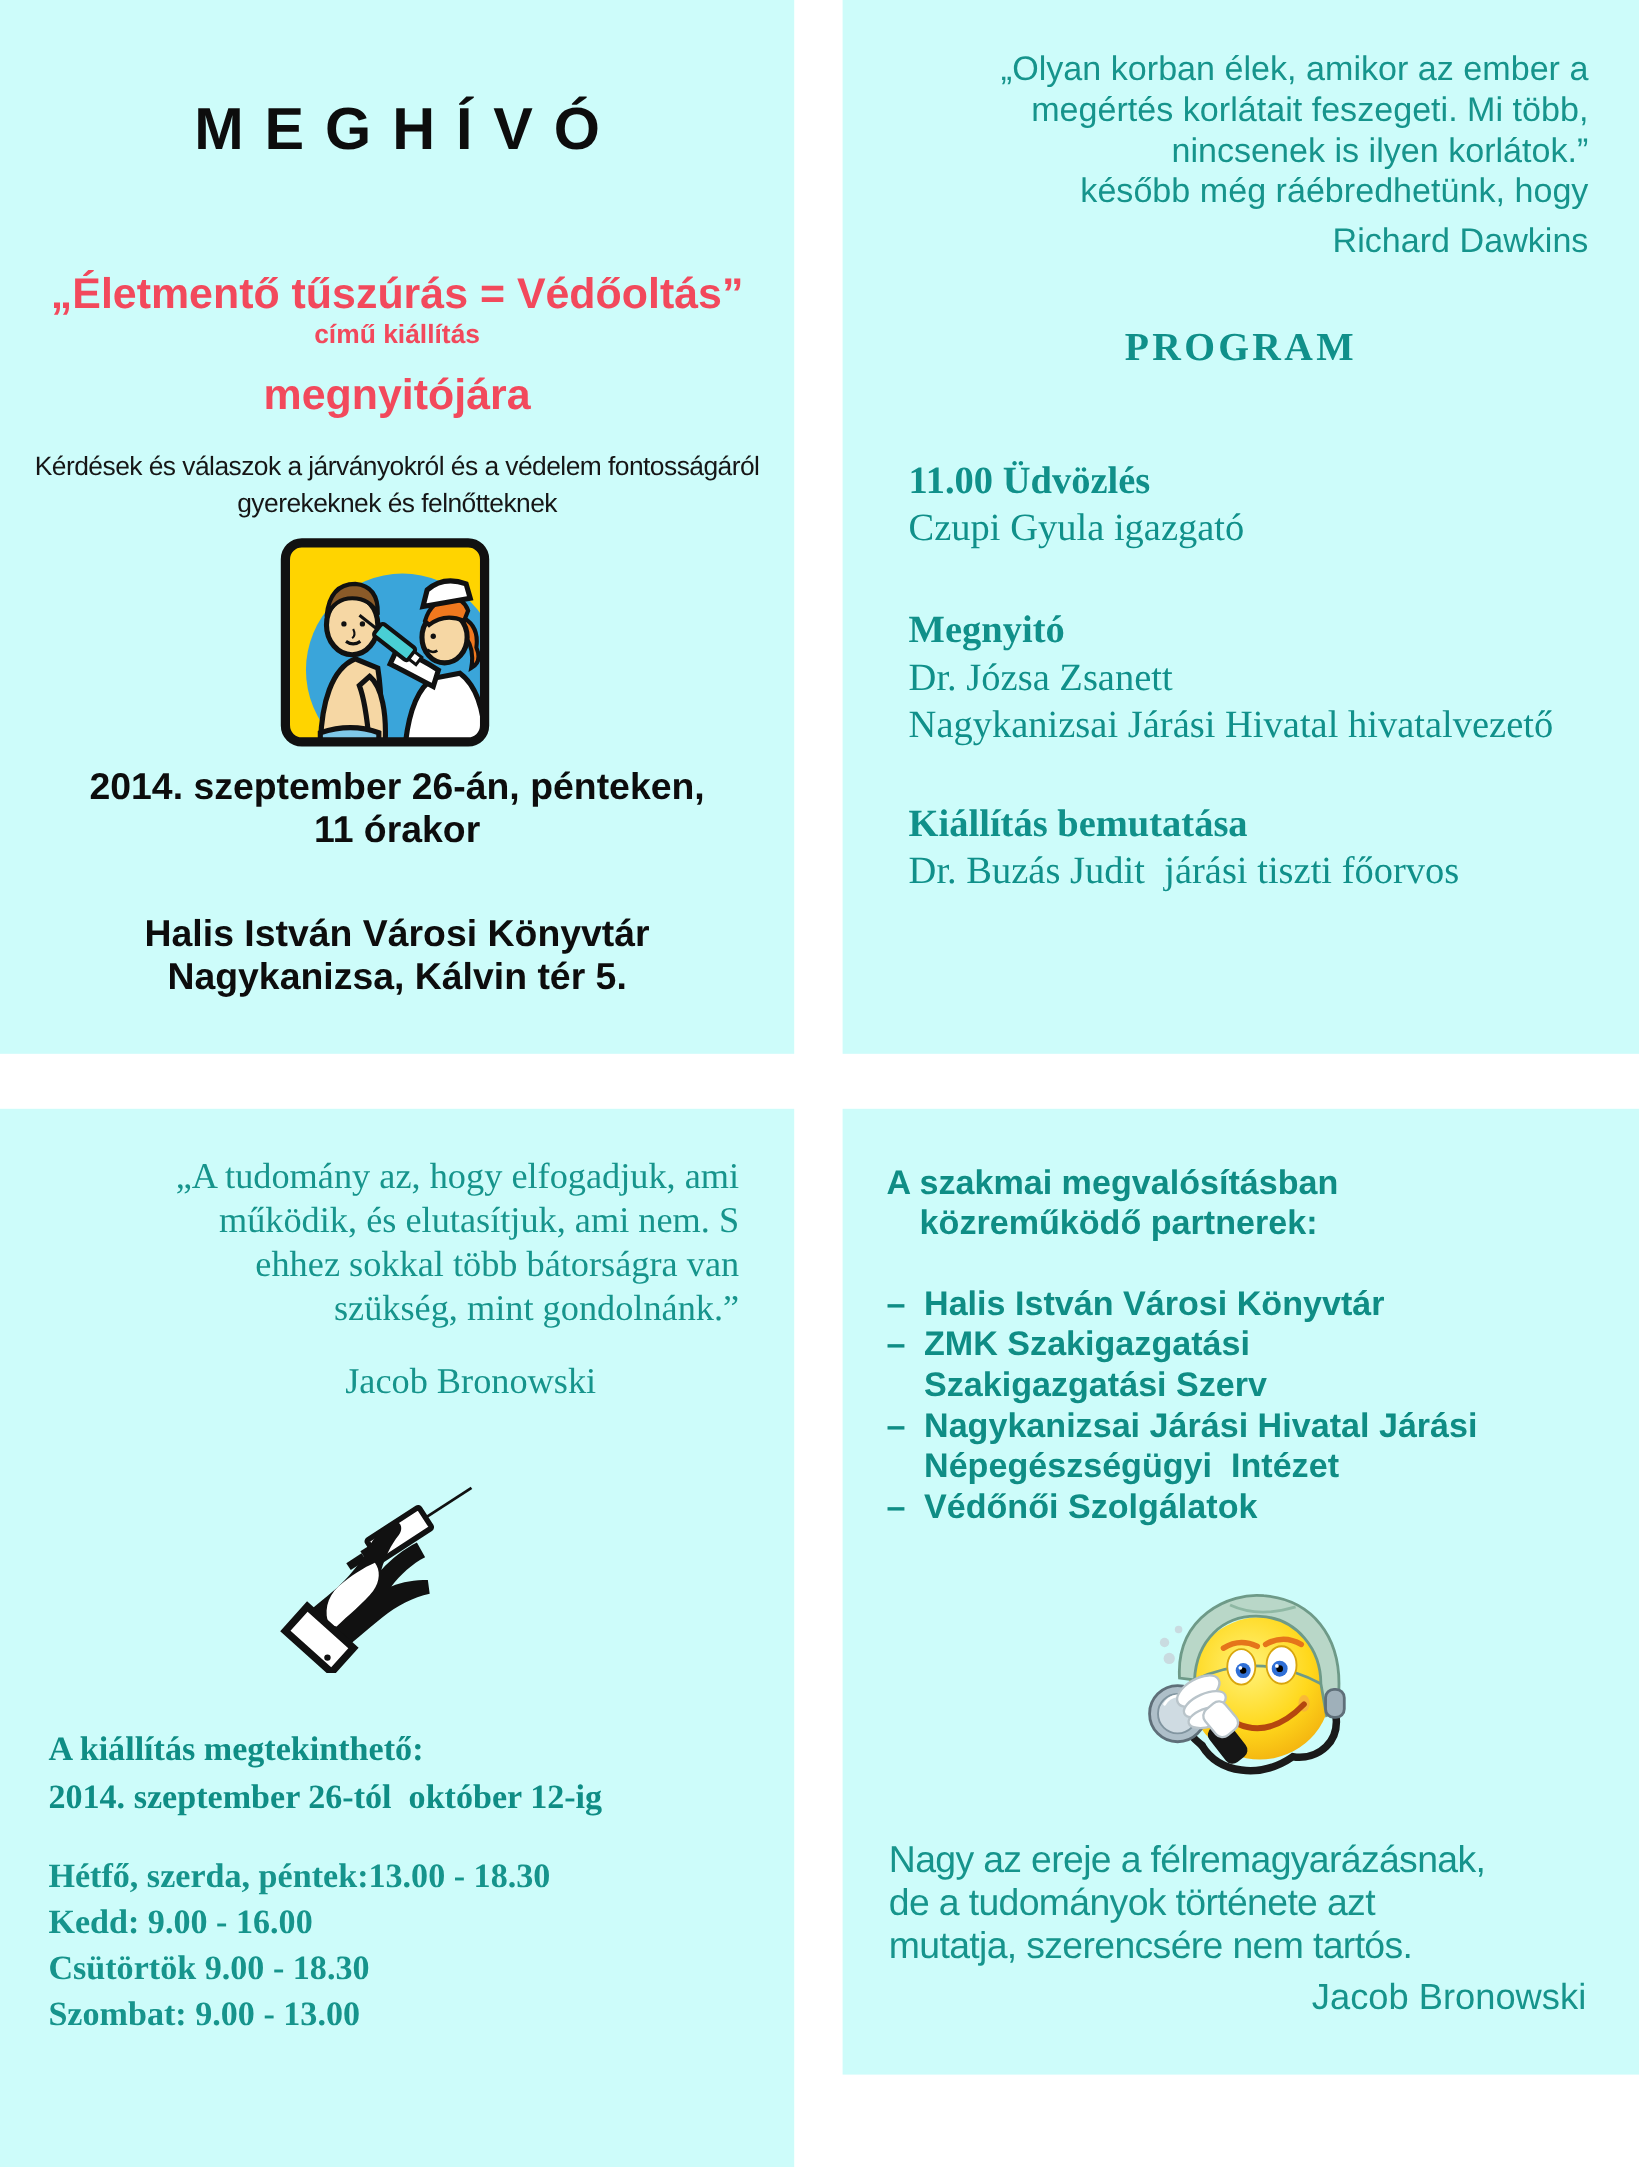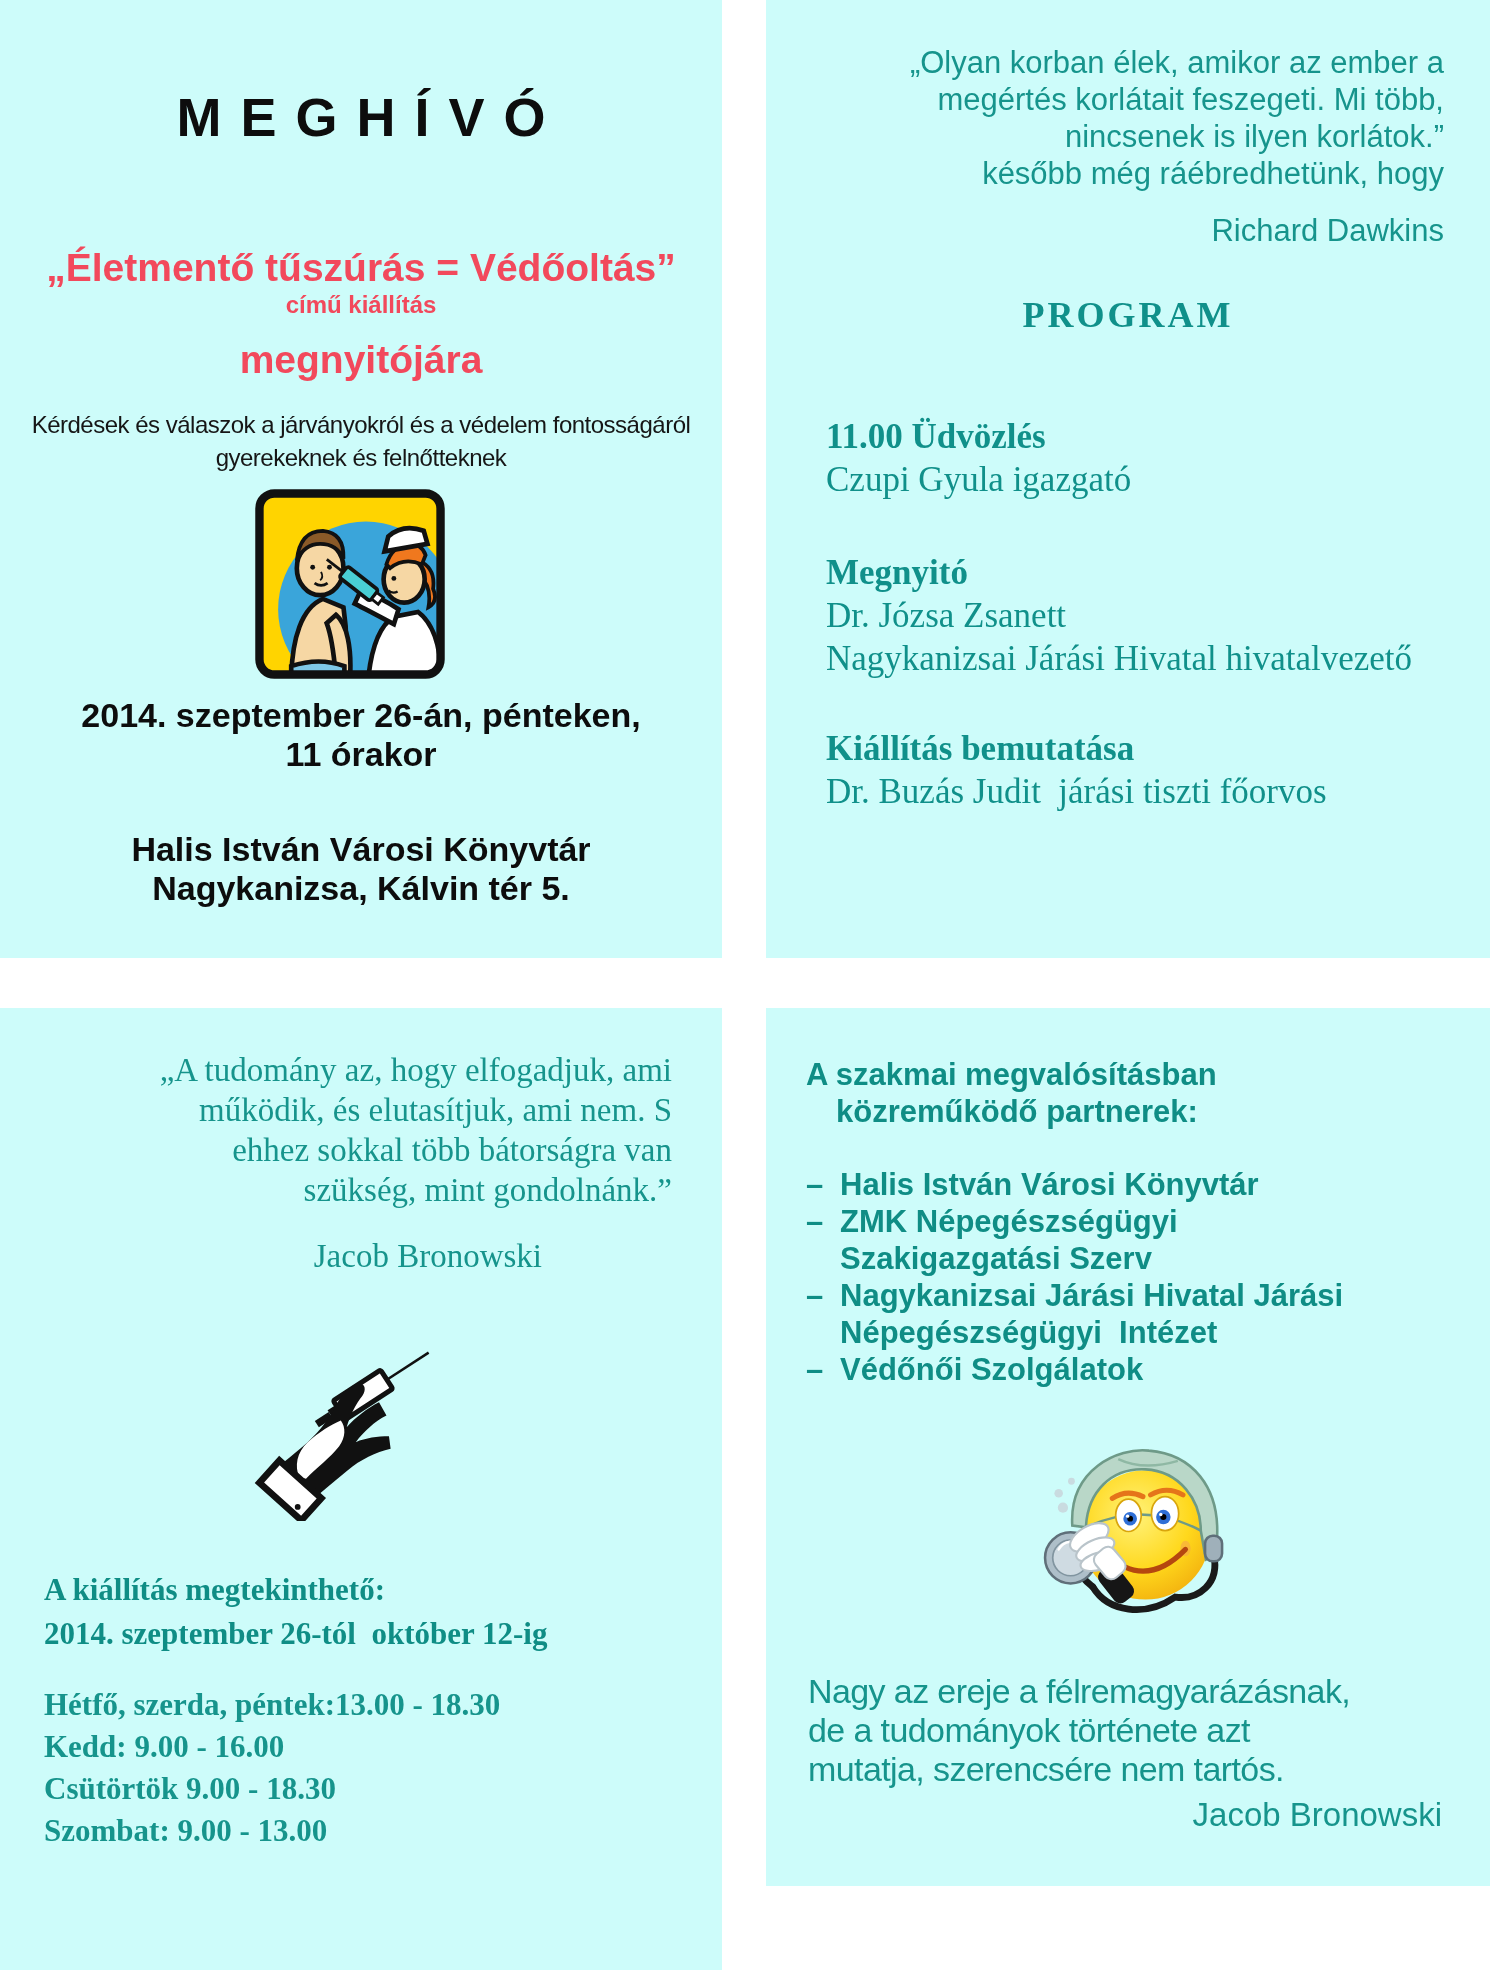--- a/index.html
+++ b/index.html
@@ -28,21 +28,21 @@
     font-size:24px;line-height:33px;letter-spacing:-0.5px;color:#161616;}
   .tl-image{position:absolute;left:252px;top:486px;width:196px;height:196px;}
   .tl-date{position:absolute;top:696px;left:0;width:100%;text-align:center;
     font-weight:bold;font-size:34px;line-height:39px;color:var(--textBlack);}
   .tl-venue{position:absolute;top:830px;left:0;width:100%;text-align:center;
     font-weight:bold;font-size:34px;line-height:39px;color:var(--textBlack);}
 
   
   .tr-quote{position:absolute;top:44px;right:46px;text-align:right;
     font-size:31px;line-height:37px;color:var(--teal);}
-  .tr-quote .author{margin-top:20px;}
+  .tr-quote .author{margin-top:8px;}
   .tr-heading{position:absolute;top:294px;left:0;width:100%;text-align:center;
     font-family:"Liberation Serif", serif;font-weight:bold;font-size:36px;
     letter-spacing:3px;color:var(--tealSerif);}
   .tr-item{position:absolute;left:60px;font-family:"Liberation Serif", serif;
     font-size:35px;line-height:43px;color:var(--tealSerif);}
   .tr-item .t{font-weight:bold;}
   .tr-item-1{top:415px;} .tr-item-2{top:551px;} .tr-item-3{top:727px;}
 
   
   .bl-quote{position:absolute;top:42px;right:50px;text-align:right;
@@ -210,21 +210,21 @@
       <div class="l2 txt">közreműködő partnerek:</div>
     </div>
 
     <div class="br-list">
       <div class="row">
         <span class="dash txt">–</span>
         <span class="txt">Halis István Városi Könyvtár</span>
       </div>
       <div class="row">
         <span class="dash txt">–</span>
-        <span class="txt">ZMK Népegészségügyi</span>
+        <span class="txt">ZMK Szakigazgatási</span>
       </div>
       <div class="wrap txt">Szakigazgatási Szerv</div>
       <div class="row">
         <span class="dash txt">–</span>
         <span class="txt">Nagykanizsai Járási Hivatal Járási</span>
       </div>
       <div class="wrap txt">Népegészségügyi  Intézet</div>
       <div class="row">
         <span class="dash txt">–</span>
         <span class="txt">Védőnői Szolgálatok</span>

